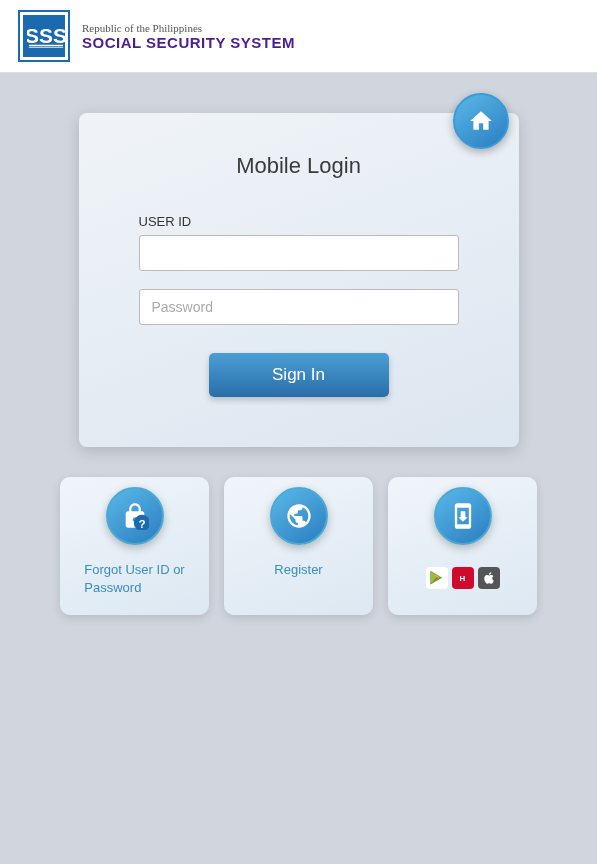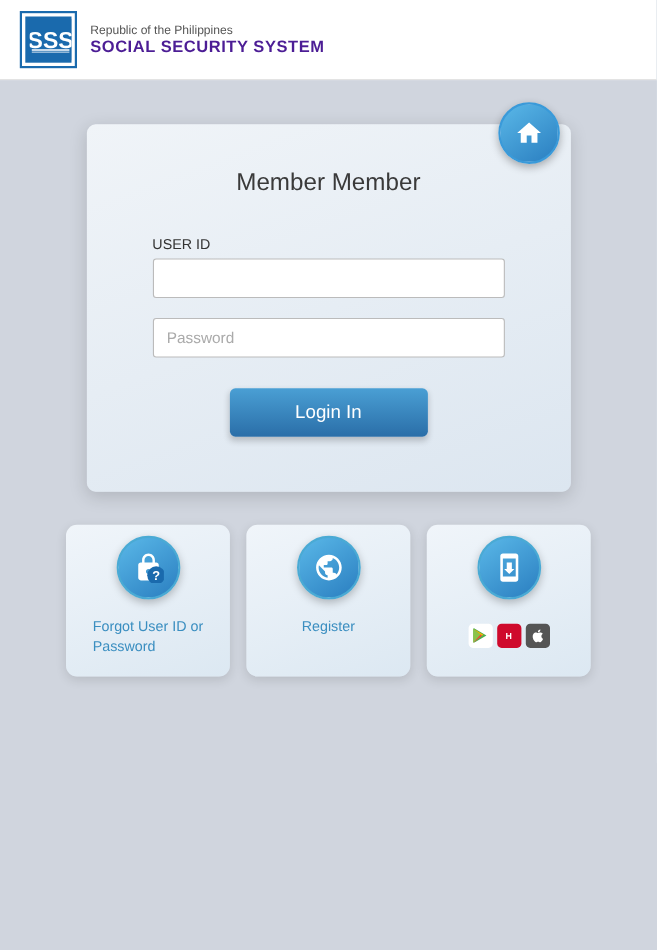--- a/index.html
+++ b/index.html
@@ -40,20 +40,21 @@
       width: 38px;
       height: 38px;
     }
     .header-text {
       display: flex;
       flex-direction: column;
     }
     .header-subtitle {
       font-size: 11px;
       color: #555;
+      font-family: Liberation Serif, serif;
     }
     .header-title {
       font-size: 15px;
       font-weight: bold;
       color: #4c1d95;
       letter-spacing: 0.5px;
     }
 
     
     .main-content {
@@ -240,32 +241,32 @@
 
   <div class="login-card-wrap">
 
     <div class="home-btn">
       <svg width="26" height="26" viewBox="0 0 24 24" fill="white">
         <path d="M10 20v-6h4v6h5v-8h3L12 3 2 12h3v8z"></path>
       </svg>
     </div>
 
     <div class="login-card">
-      <h2 class="login-title">Member Member</h2>
+      <h2 class="login-title">Mobile Login</h2>
 
       <div class="form-group">
         <label class="form-label">USER ID</label>
         <input type="text" class="form-input" placeholder="" style="">
       </div>
 
       <div class="form-group">
         <input type="password" class="form-input" placeholder="Password" style="">
       </div>
 
-      <button class="sign-in-btn">Login In</button>
+      <button class="sign-in-btn">Sign In</button>
     </div>
   </div>
 
   <div class="bottom-cards">
 
     <div class="action-card">
       <div class="action-icon-circle">
         <svg width="28" height="28" viewBox="0 0 24 24" fill="white">
           <path d="M18 8h-1V6c0-2.76-2.24-5-5-5S7 3.24 7 6v2H6c-1.1 0-2 .9-2 2v10c0 1.1.9 2 2 2h12c1.1 0 2-.9 2-2V10c0-1.1-.9-2-2-2zm-6 9c-1.1 0-2-.9-2-2s.9-2 2-2 2 .9 2 2-.9 2-2 2zm3.1-9H8.9V6c0-1.71 1.39-3.1 3.1-3.1 1.71 0 3.1 1.39 3.1 3.1v2z"></path>
 

